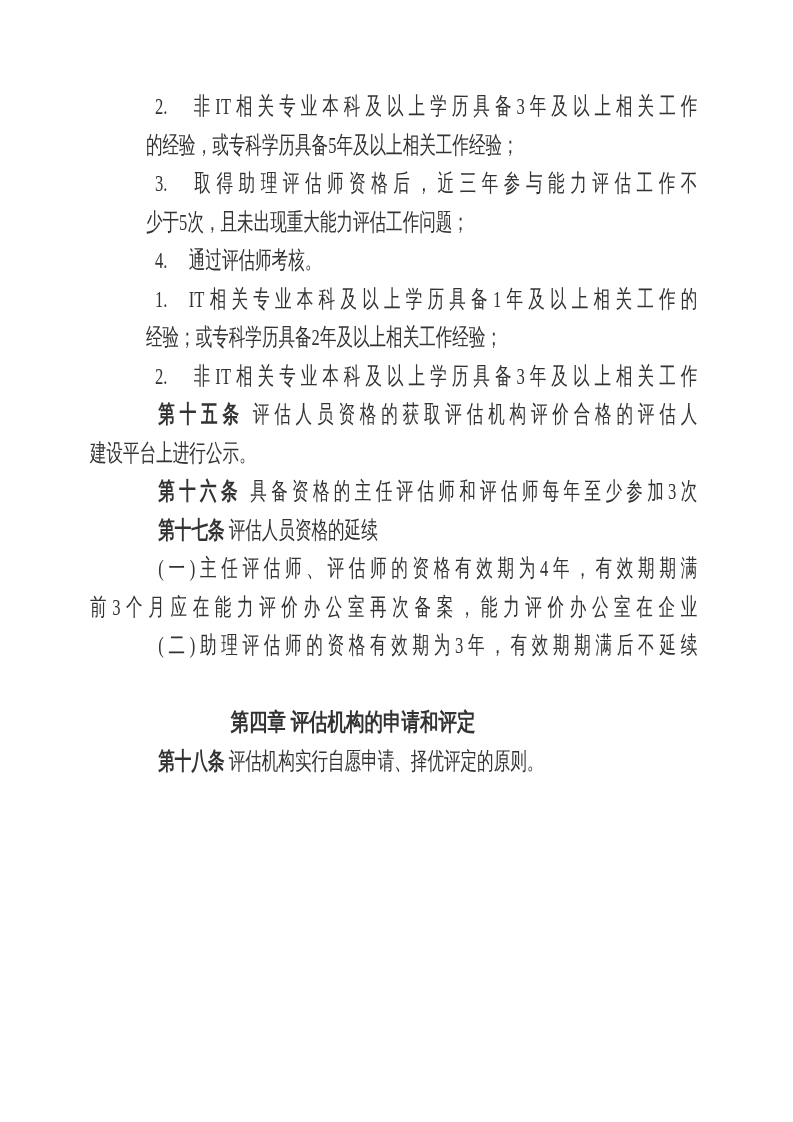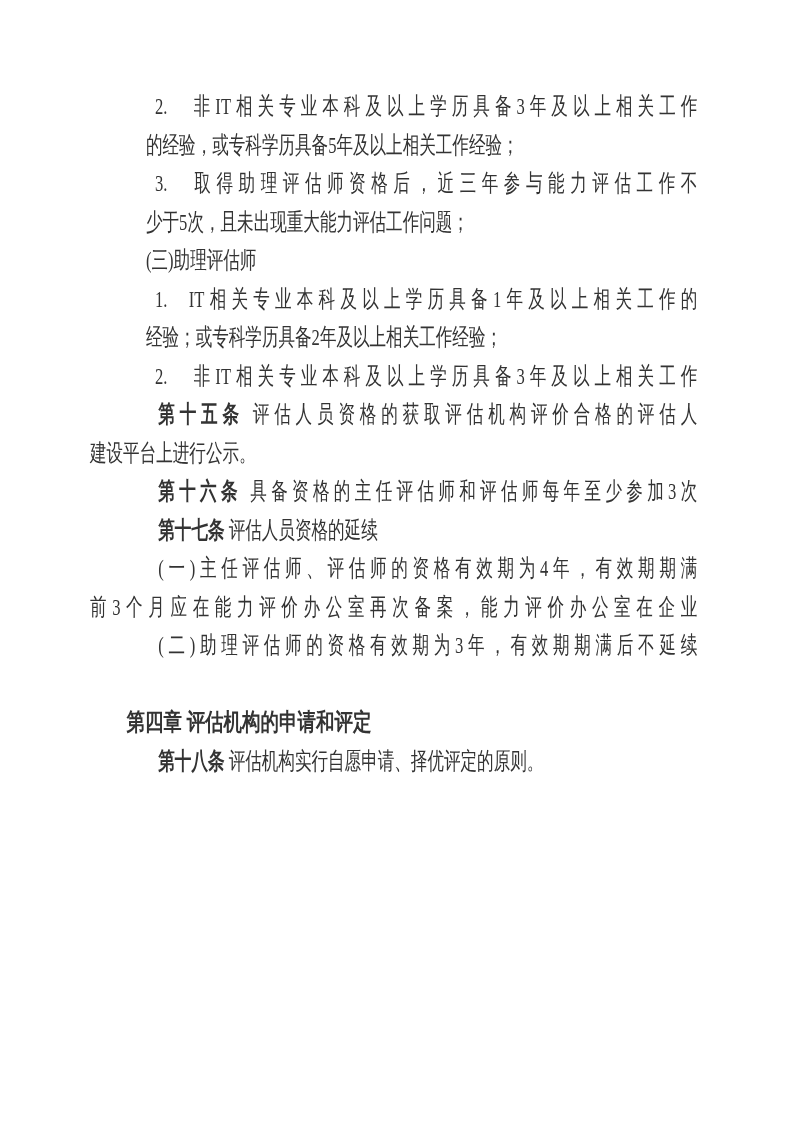--- a/index.html
+++ b/index.html
@@ -17,21 +17,21 @@
   
   .jart{width:880px;white-space:normal;text-align:justify;text-align-last:justify;}
   .jli{width:799px;white-space:normal;text-align:justify;text-align-last:justify;}
   
   .ind{text-indent:99px;}
   
   .li{margin-left:56px;}
   .numln{text-indent:13px;}
   .num{display:inline-block;width:49px;text-indent:0;}
   .b{font-weight:bold;}
-  .chap{padding-right:82px;}
+  .chap{text-align:center;padding-right:82px;}
   .inchap{
     display:inline-block;white-space:nowrap;font-weight:bold;
     transform:scaleX(0.77);transform-origin:50% 0;
   }
 </style>
 </head>
 <body>
 
 <div class="page">
   <div class="content">
@@ -49,24 +49,26 @@
     <div class="ln li">
       <span class="in jli numln">
         <span class="num">3.</span><span>取得助理评估师资格后，近三年参与能力评估工作不</span>
       </span>
     </div>
 
     <div class="ln li">
       <span class="in">少于5次，且未出现重大能力评估工作问题；</span>
     </div>
 
+    <div class="ln li">
+      <span class="in numln">
+        <span class="num">4.</span><span>通过评估师考核。</span>
+      </span>
+    </div>
 
-    <div class="ln li">
-      <span class="in">(三)助理评估师</span>
-    </div>
 
     <div class="ln li">
       <span class="in jli numln">
         <span class="num">1.</span><span>IT相关专业本科及以上学历具备1年及以上相关工作的</span>
       </span>
     </div>
 
     <div class="ln li">
       <span class="in">经验；或专科学历具备2年及以上相关工作经验；</span>
     </div>

